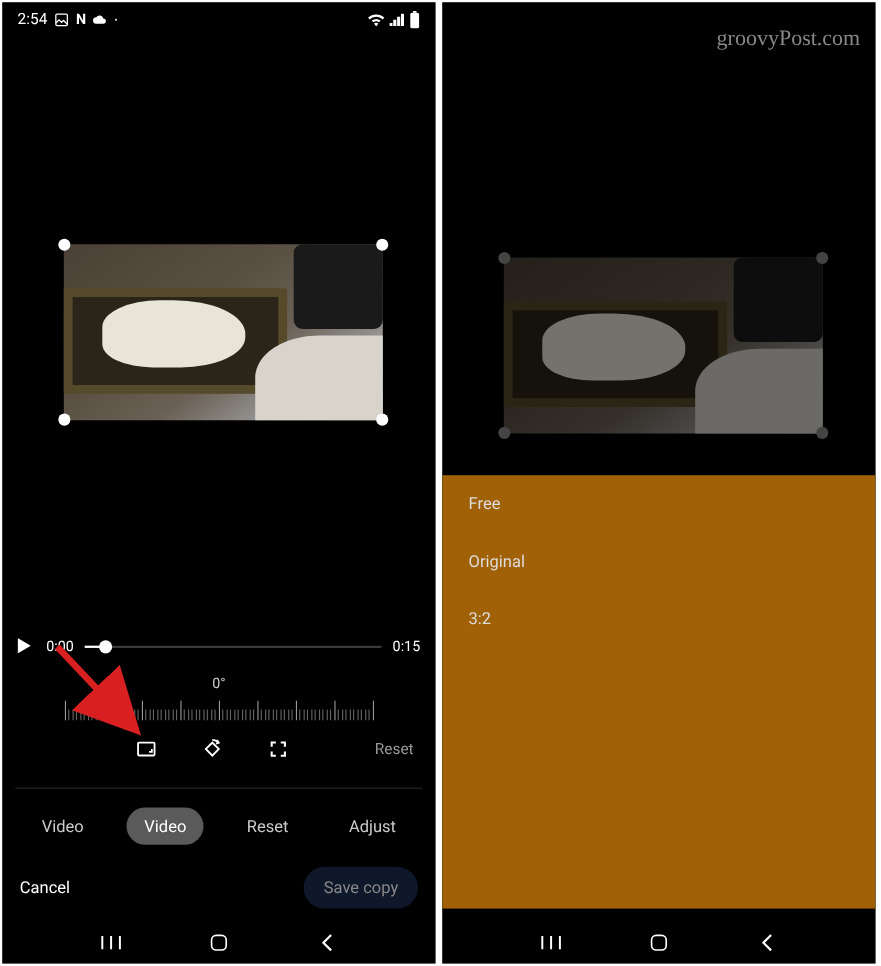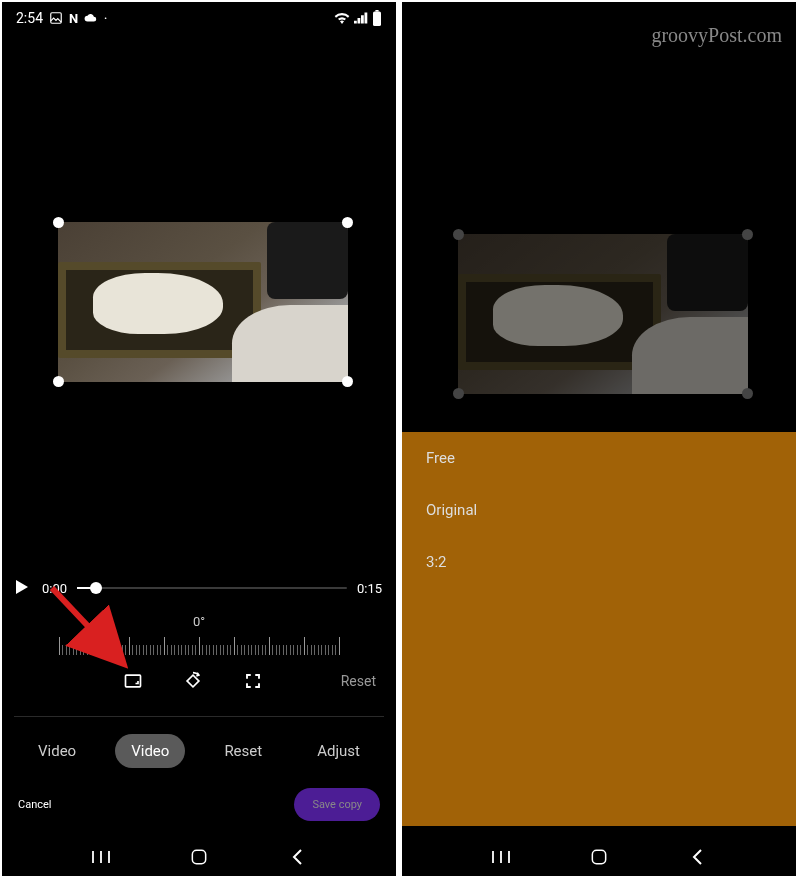--- a/index.html
+++ b/index.html
@@ -56,23 +56,23 @@
   
   
   .divider { position: absolute; left: 12px; right: 12px; top: 714px; height: 1px; background: #2a2a2a; }
   
   
   .tabs { position: absolute; left: 0; right: 0; top: 732px; display: flex; align-items: center; justify-content: space-between; gap: 14px; color: #ccc; font-size: 15px; padding: 0 20px; }
   .tab { padding: 8px 16px; border-radius: 18px; }
   .tab.active { background: #5a5a5a; color: #fff; }
   
   
-  .actions { position: absolute; left: 0; right: 0; top: 786px; display: flex; align-items: center; justify-content: space-between; padding: 0 16px; font-size: 11px; }
+  .actions { position: absolute; left: 0; right: 0; top: 786px; display: flex; align-items: center; justify-content: space-between; padding: 0 16px; font-size: 15px; }
   .cancel { color: #fff; }
-  .save { background: #4c1d95; color: #888; padding: 10px 18px; border-radius: 20px; }
+  .save { background: #0f172a; color: #888; padding: 10px 18px; border-radius: 20px; }
   
   
   .navbar { position: absolute; left: 0; right: 0; bottom: 8px; display: flex; align-items: center; justify-content: space-around; padding: 0 50px; }
   .nav-btn { width: 22px; height: 22px; display: flex; align-items: center; justify-content: center; }
   
   
   .aspect-list { position: absolute; left: 0; right: 0; top: 430px; bottom: 50px; background: #a16207; }
   .aspect-item { color: #ddd; font-size: 15px; padding: 17px 24px; }
 </style>
 </head>

